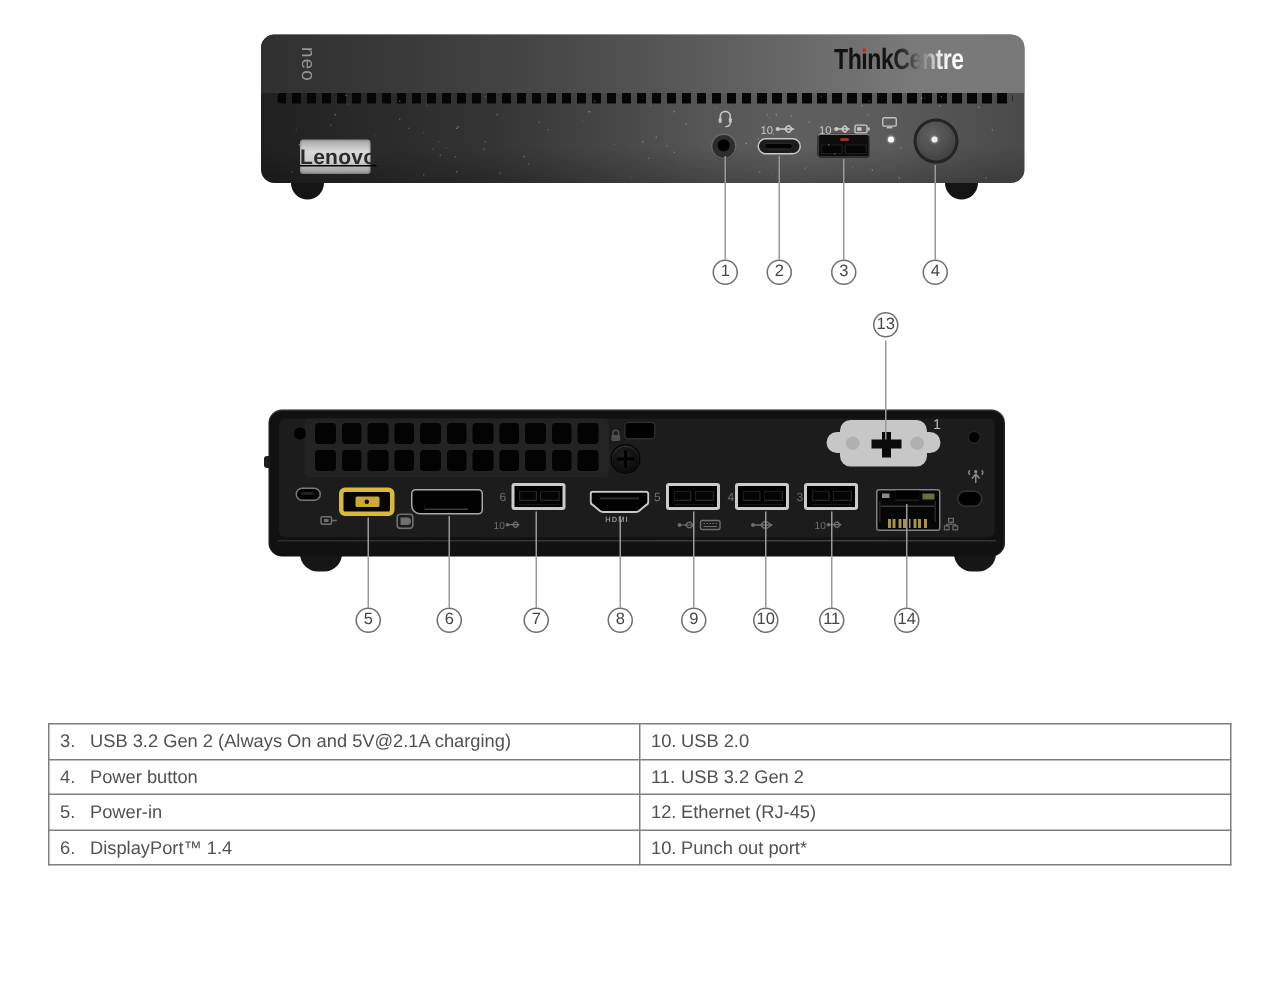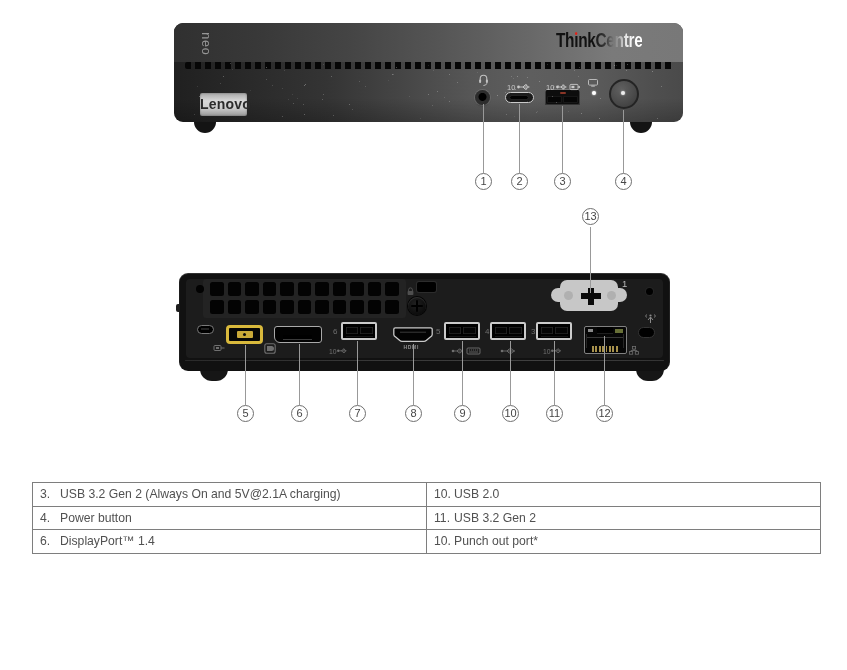--- a/index.html
+++ b/index.html
@@ -36,21 +36,21 @@
   <div class="abs" style="left:17px;top:9px;width:22px;height:22px;">
      <span style="display:inline-block;transform:rotate(90deg) translate(2px,-3px);font-size:12.5px;color:#969696;letter-spacing:0.8px;">neo</span>
   </div>
 
   <div class="abs" style="left:382px;top:5.5px;font-weight:bold;font-size:19.5px;letter-spacing:-0.4px;transform:scaleX(.79);transform-origin:left top;white-space:nowrap;">
     <span style="color:#121212;">Th</span><span style="color:#121212;position:relative;">ı<span class="abs" style="left:1.3px;top:3.4px;width:3px;height:3px;border-radius:50%;background:#e2231a;"></span></span><span style="color:#121212;">nk</span><span style="background:linear-gradient(90deg,#1a1a1a 0%,#383838 22%,#909090 45%,#e6e6e6 65%,#ffffff 85%);-webkit-background-clip:text;background-clip:text;color:transparent;">Centre</span>
   </div>
 
   <div class="abs" style="left:26px;top:70px;width:47px;height:23px;border-radius:2px;
        background:linear-gradient(180deg,#a6a6a6,#d9d9d9 35%,#cdcdcd 65%,#989898);
-       box-shadow:inset 0 0 2px rgba(0,0,0,.4);text-align:left;">
+       box-shadow:inset 0 0 2px rgba(0,0,0,.4);text-align:left;text-decoration:underline;">
     <span style="font-size:14px;color:#2b2b2b;font-weight:bold;line-height:22px;letter-spacing:0.2px;">Lenovo</span>
   </div>
 
   <div class="abs" style="left:301px;top:66.5px;width:15px;height:15px;border-radius:50%;background:radial-gradient(circle at 50% 46%,#000 0 3.6px,#2d2d2d 4.4px 7.5px);box-shadow:0 0 0 1px rgba(130,130,130,.5), 0 1px 1.5px rgba(0,0,0,.45);"></div>
 
   <div class="abs" style="left:331px;top:69px;width:29px;height:11px;border-radius:5.5px;background:#1c1c1c;border:1.4px solid #c9c9c9;box-sizing:border-box;">
     <div class="abs" style="left:3.6px;top:2.8px;width:18.5px;height:3px;border-radius:1.5px;background:#020202;box-shadow:0 0 1px #555;"></div>
   </div>
 
   <div class="abs" style="left:371px;top:66px;width:35px;height:16px;border-radius:2px;background:#0d0d0d;box-shadow:inset 0 1px 0 #7a7a7a, inset -1px 0 0 #3a3a3a, inset 1px 0 0 #3a3a3a, inset 0 -1px 0 #333;">
@@ -368,31 +368,35 @@
 <div class="cline" style="left:510px;top:341px;height:64px;"></div>
 <div class="cline" style="left:554px;top:341px;height:64px;"></div>
 <div class="cline" style="left:604px;top:336px;height:69px;"></div>
 <div class="callout" style="left:237px;top:405px;">5</div>
 <div class="callout" style="left:291px;top:405px;">6</div>
 <div class="callout" style="left:349px;top:405px;">7</div>
 <div class="callout" style="left:405px;top:405px;">8</div>
 <div class="callout" style="left:454px;top:405px;">9</div>
 <div class="callout" style="left:502px;top:405px;">10</div>
 <div class="callout" style="left:546px;top:405px;">11</div>
-<div class="callout" style="left:596px;top:405px;">12</div>
+<div class="callout" style="left:596px;top:405px;">14</div>
 
 <table style="position:absolute;left:32px;top:482px;width:789px;border-collapse:collapse;table-layout:fixed;
        font-size:12.2px;color:#515151;" cellspacing="0">
   <tbody id="tb">
     <tr>
         <td><span class="n">3.</span>USB 3.2 Gen 2 (Always On and 5V@2.1A charging)</td>
         <td><span class="n">10.</span>USB 2.0</td>
       </tr>
     <tr>
         <td><span class="n">4.</span>Power button</td>
         <td><span class="n">11.</span>USB 3.2 Gen 2</td>
       </tr>
     <tr>
+        <td><span class="n">5.</span>Power-in</td>
+        <td><span class="n">12.</span>Ethernet (RJ-45)</td>
+      </tr>
+    <tr>
         <td><span class="n">6.</span>DisplayPort™ 1.4</td>
         <td><span class="n">10.</span>Punch out port*</td>
       </tr>
   </tbody>
 </table>
 
 </body></html>

